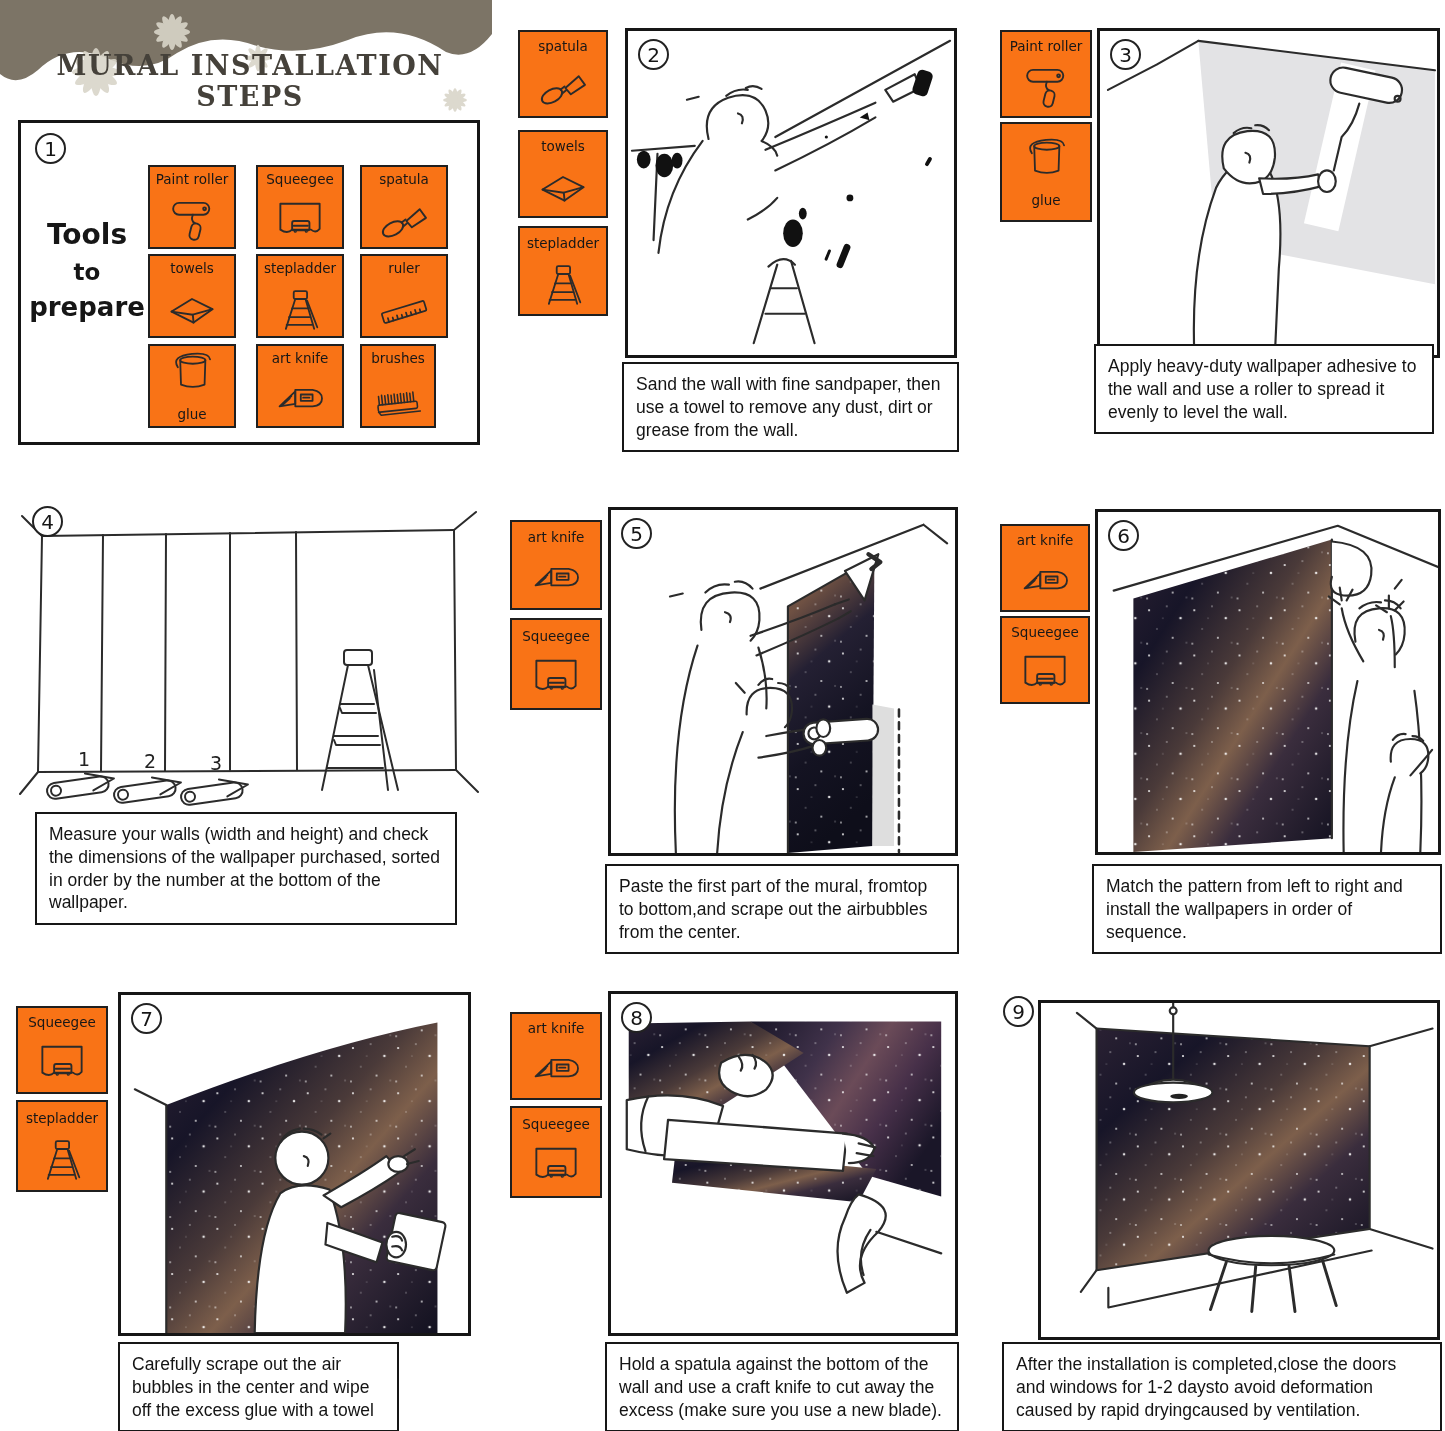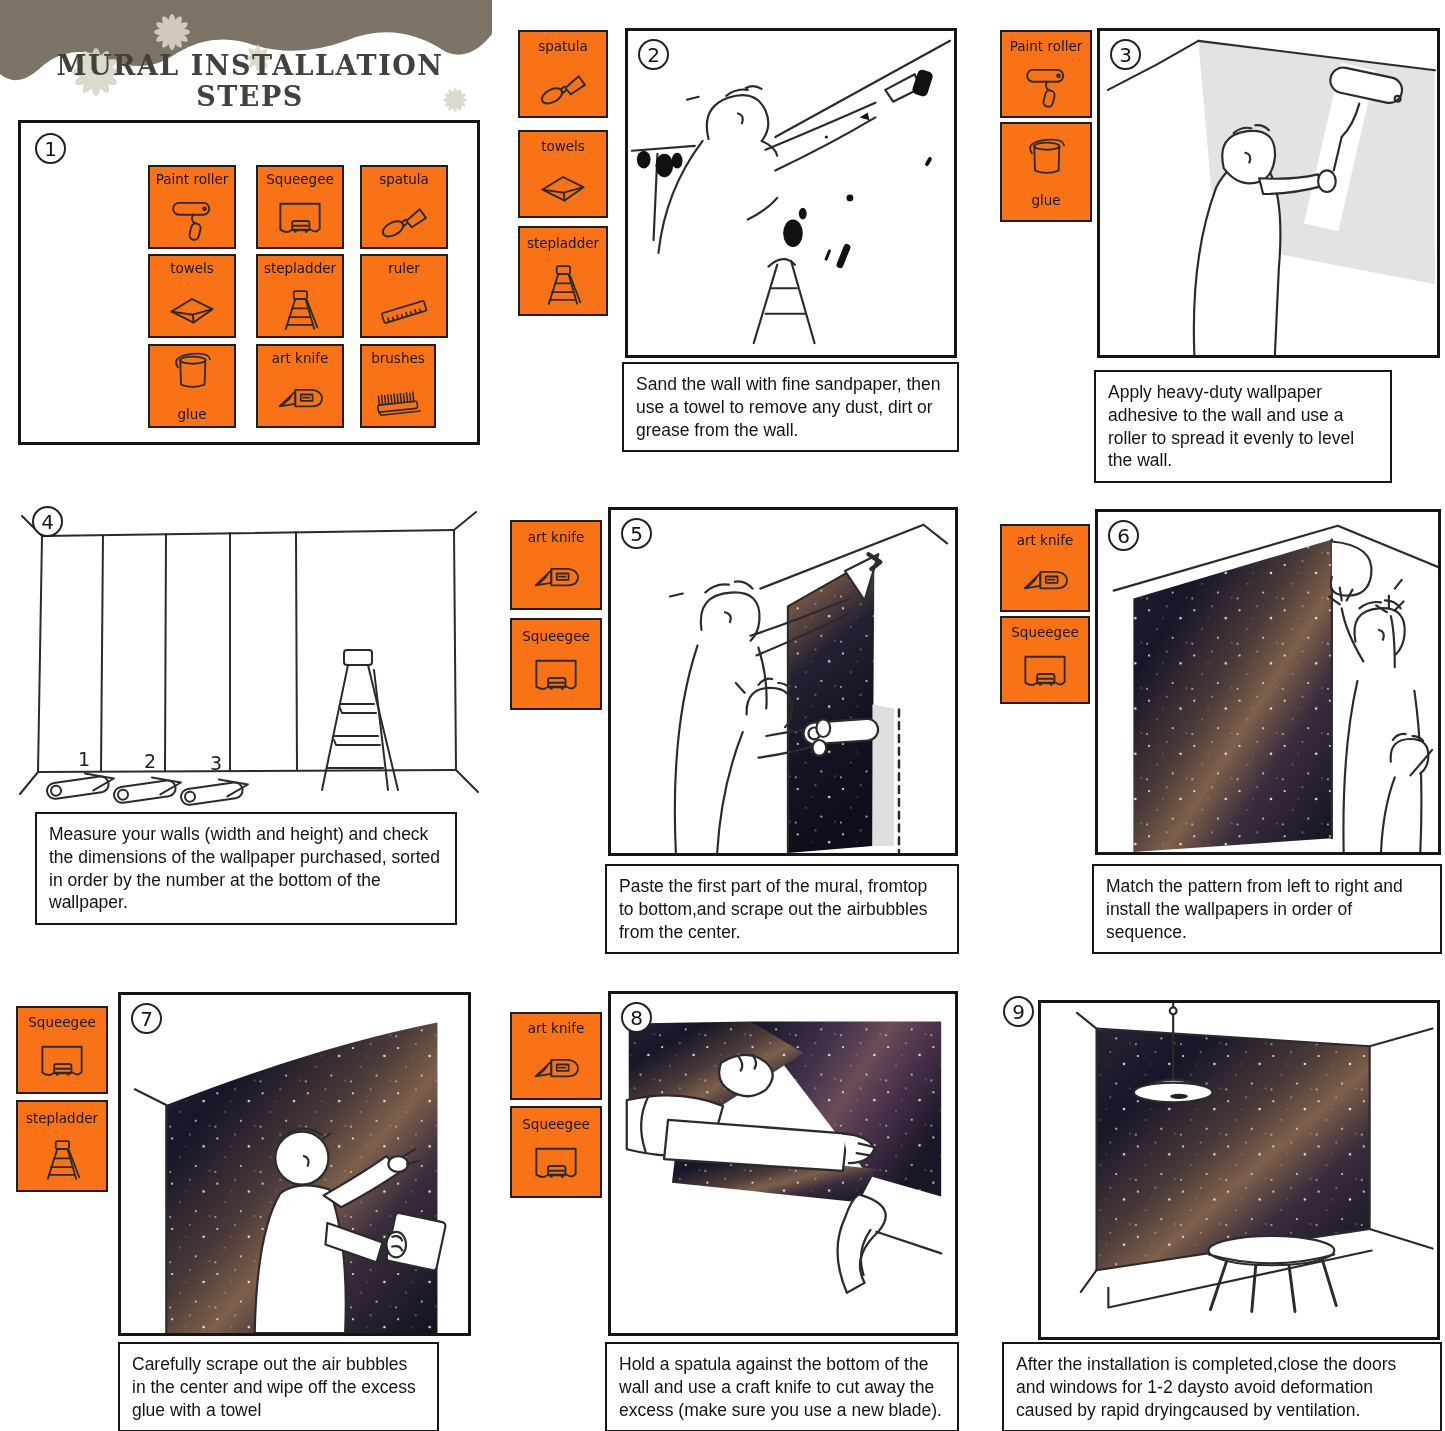--- a/index.html
+++ b/index.html
@@ -183,20 +183,25 @@
         <ellipse rx="6" ry="24" transform="rotate(90)"></ellipse>
           <ellipse rx="6" ry="24" transform="rotate(120)"></ellipse>
           <ellipse rx="6" ry="24" transform="rotate(150)"></ellipse>
       </g>
     </g>
   </svg>
   <div class="hdr-title">MURAL INSTALLATION STEPS</div>
 
   <div class="panel">
     <div class="num" style="left:14px;top:10px">1</div>
+    <div class="tools-title">
+      <div class="tt1">Tools</div>
+      <div class="tt2">to</div>
+      <div class="tt3">prepare</div>
+    </div>
     <div class="chip" style="left:127px;top:42px;width:88px;height:84px">
       <div class="t">Paint roller</div>
       <svg class="ic">
           <use href="#ic-paint-roller"></use>
         </svg>
     </div>
     <div class="chip" style="left:235px;top:42px;width:88px;height:84px">
       <div class="t">Squeegee</div>
       <svg class="ic">
           <use href="#ic-squeegee"></use>
@@ -327,21 +332,21 @@
         <path d="M136,104 q8,-7 18,-5 M158,96 q8,-1 14,5"></path>
         <path d="M148,124 q7,2 4,10"></path>
         <path d="M162,150 Q196,152 222,146 L226,158 Q196,166 166,166 Z" fill="#fff"></path>
         <ellipse cx="231" cy="153" rx="9" ry="11" fill="#fff"></ellipse>
         <rect x="234" y="42" width="74" height="26" rx="13" transform="rotate(12 270 55)" fill="#fff"></rect>
         <circle cx="303" cy="69" r="3"></circle>
         <path d="M264,74 Q258,96 246,108 L238,142"></path>
       </g>
     </svg>
   </div>
-  <div class="cap" style="left:1094px;top:370px;width:298px">Apply heavy-duty wallpaper adhesive to the wall and use a roller to spread it evenly to level the wall.</div>
+  <div class="cap" style="left:1094px;top:344px;width:340px">Apply heavy-duty wallpaper adhesive to the wall and use a roller to spread it evenly to level the wall.</div>
 
   <div class="num" style="left:32px;top:506px">4</div>
   <div class="illus noborder" style="left:18px;top:500px;width:462px;height:325px">
     <svg class="art" viewBox="0 0 462 325">
       <g stroke="#2b2b2b" stroke-width="2" fill="none" stroke-linecap="round" stroke-linejoin="round">
         <path d="M24,36 L436,30"></path>
           <path d="M24,36 L20,272"></path>
           <path d="M436,30 L438,270"></path>
           <path d="M20,272 L438,270"></path>
         <path d="M24,36 L4,16 M436,30 L458,12 M20,272 L2,294 M438,270 L460,292"></path>
@@ -494,21 +499,21 @@
             <rect x="274" y="226" width="52" height="50" rx="4" fill="#fff"></rect>
           </g>
           <ellipse cx="280" cy="254" rx="10" ry="13" fill="#fff"></ellipse>
           <path d="M276,246 q8,-2 10,4 M276,256 q8,-2 10,4"></path>
           <ellipse cx="282" cy="172" rx="10" ry="8" fill="#fff"></ellipse>
           <path d="M288,164 l11,-7 M291,172 l12,-3"></path>
         </g>
       </g>
     </svg>
   </div>
-  <div class="cap" style="left:118px;top:1342px;width:321px">Carefully scrape out the air bubbles in the center and wipe off the excess glue with a towel</div>
+  <div class="cap" style="left:118px;top:1342px;width:281px">Carefully scrape out the air bubbles in the center and wipe off the excess glue with a towel</div>
 
   <div class="chip" style="left:510px;top:1012px;width:92px;height:88px">
     <div class="t">art knife</div>
     <svg class="ic">
         <use href="#ic-art-knife"></use>
       </svg>
   </div>
   <div class="chip" style="left:510px;top:1106px;width:92px;height:92px">
     <div class="t">Squeegee</div>
     <svg class="ic">

